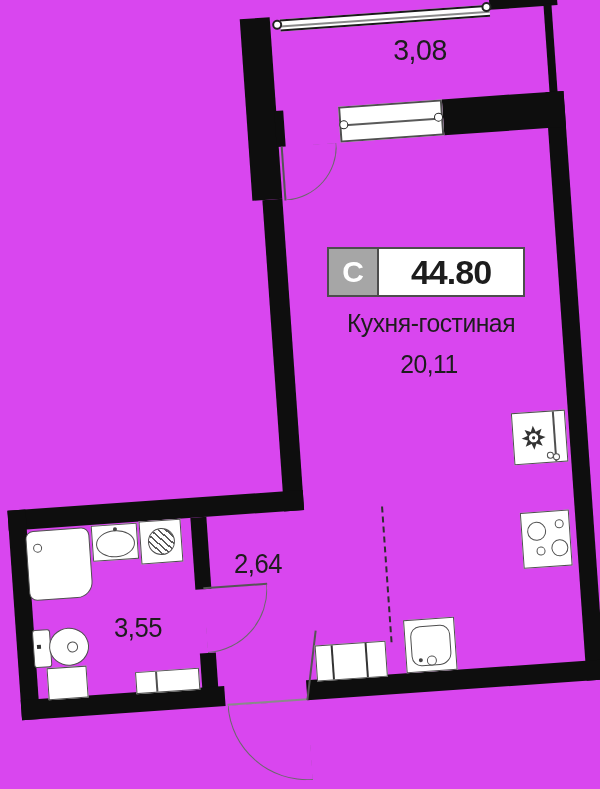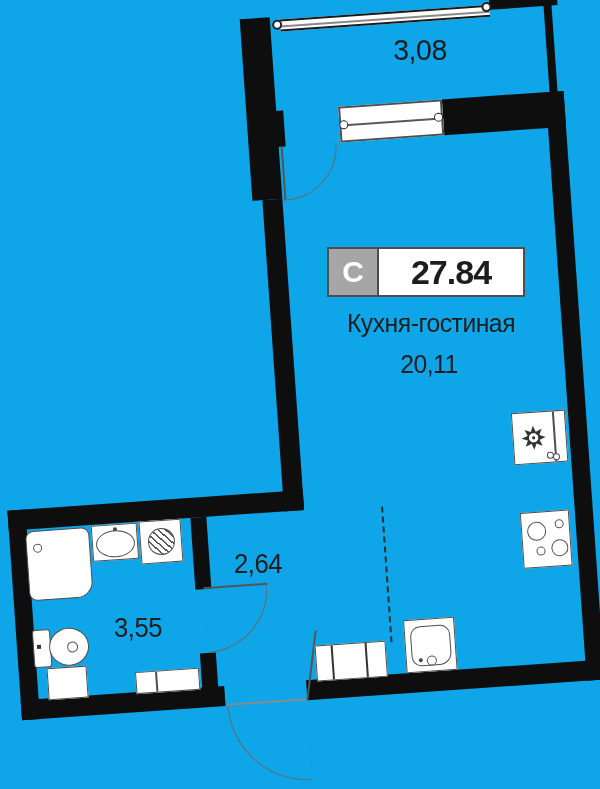--- a/index.html
+++ b/index.html
@@ -1,16 +1,16 @@
 <!DOCTYPE html>
 <html><head>
 <meta charset="utf-8">
 <style>
   html,body{margin:0;padding:0;background:#fff}
-  .stage{position:relative;width:600px;height:789px;background:#0ea5e9;overflow:hidden;
+  .stage{position:relative;width:600px;height:789px;background:#d946ef;overflow:hidden;
          font-family:"Liberation Sans",sans-serif;color:#1d1d1d}
   
   .plan{position:absolute;left:0;top:0;width:600px;height:789px;
         transform:rotate(-4deg);transform-origin:300px 394px}
   .w{position:absolute;background:#0e0e0e}                 
   .ln{position:absolute;background:#555}                   
   .fx{position:absolute;border:1.5px solid #4f4f4f;background:#fff;box-sizing:border-box}
   .circ{border-radius:50%}
   .arc{position:absolute;box-sizing:border-box;border:0 solid #6a6a6a;background:transparent}
   .dash{position:absolute;border-left:2px dashed #2e2e2e}
@@ -134,21 +134,21 @@
       <span class="ln" style="left:19px;top:0;width:1.5px;height:100%;background:#4f4f4f"></span>
     </div>
   </div>
 
   <div class="labels">
 
     <div class="lbl num" style="left:370px;top:33px;width:100px;font-size:30px">3,08</div>
 
     <div class="badge">
       <div class="cell-letter">С</div>
-      <div class="cell-value">27.84</div>
+      <div class="cell-value">44.80</div>
     </div>
 
     <div class="lbl" style="left:306px;top:308px;width:250px;font-size:26px">Кухня-гостиная</div>
 
     <div class="lbl num" style="left:379px;top:349px;width:100px;font-size:26px">20,11</div>
 
     <div class="lbl num" style="left:208px;top:549px;width:100px;font-size:27px">2,64</div>
 
     <div class="lbl num" style="left:88px;top:613px;width:100px;font-size:27px">3,55</div>
   </div>

